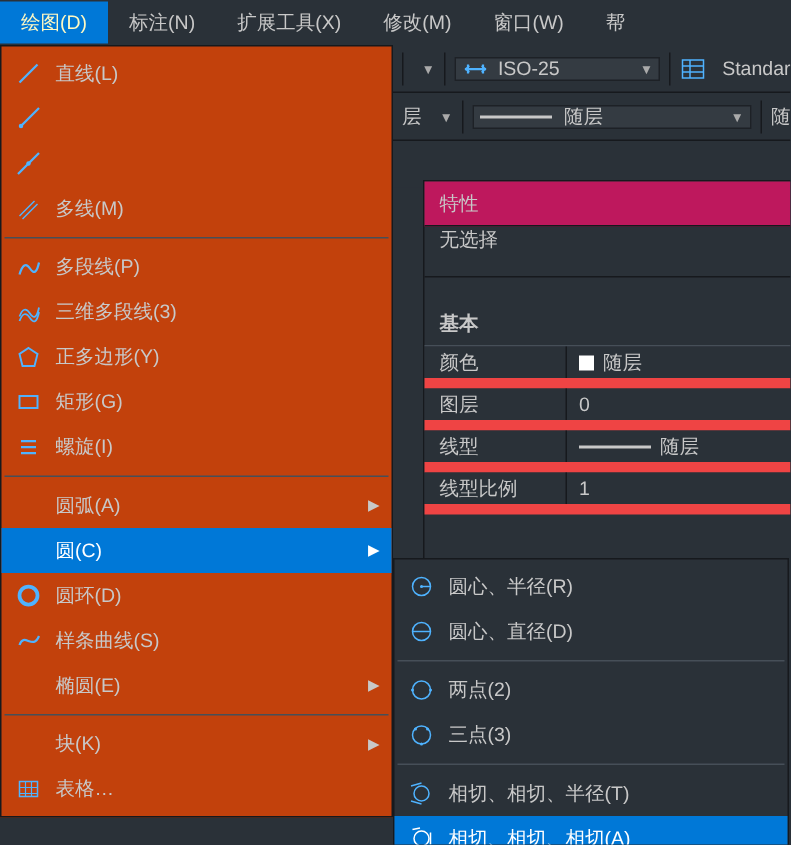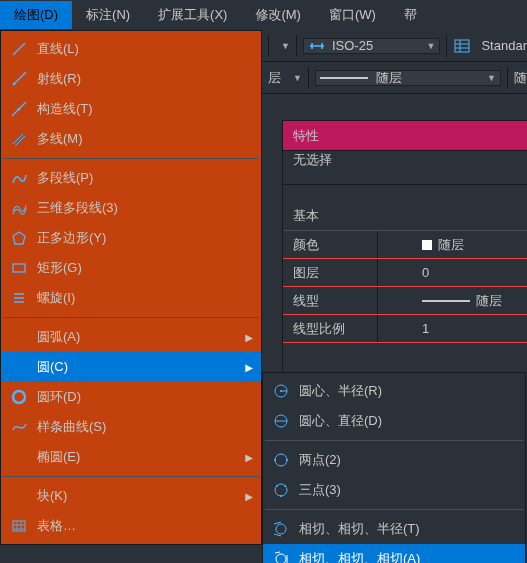--- a/index.html
+++ b/index.html
@@ -1,20 +1,20 @@
 <!DOCTYPE html>
 <html><head>
 <meta charset="utf-8">
 <style>
   * { margin: 0; padding: 0; box-sizing: border-box; font-family: "Microsoft YaHei", sans-serif; font-size: 13px; color: #c8c8c8; }
   body { background: #2a3138; width: 527px; height: 563px; overflow: hidden; position: relative; }
   
   .menubar { display: flex; background: #2a3138; height: 30px; align-items: center; }
   .menubar-item { padding: 5px 14px; cursor: pointer; white-space: nowrap; }
-  .menubar-item.active { background: #0078d7; color: #000000; text-align: right; }
+  .menubar-item.active { background: #0078d7; color: #fef9c3; text-align: right; }
   
   .dropdown-menu { position: absolute; top: 30px; left: 0; width: 262px; background: #c2410c; border: 1px solid #16191d; padding: 3px 0; z-index: 10; }
   .menu-item { display: flex; align-items: center; height: 30px; padding: 0 8px; cursor: pointer; position: relative; }
   .menu-item.highlighted { background: #0078d7; }
   .menu-item.highlighted .mi-label, .menu-item.highlighted .arrow { color: #fff; }
   .mi-icon { width: 20px; height: 20px; display: flex; align-items: center; justify-content: center; margin-right: 8px; flex-shrink: 0; }
   .mi-label { flex: 1; white-space: nowrap; }
   .arrow { width: 12px; text-align: right; color: #c8c8c8; font-size: 10px; }
   .sep { height: 1px; background: #464f58; margin: 4px 2px; }
   
@@ -24,22 +24,22 @@
   .tb-row { display: flex; align-items: center; height: 32px; padding-left: 6px; gap: 6px; border-bottom: 1px solid #16191d; }
   .tb-sep { width: 1px; height: 22px; background: #16191d; }
   .tb-dd { display: flex; align-items: center; background: #343b42; border: 1px solid #1d2126; height: 16px; padding: 0 4px; }
   .dd-caret { font-size: 9px; margin-left: 6px; color: #aaa; }
   .iso-icon { display:flex; align-items:center; gap:2px; margin-right:6px; }
   .line-sample { width:48px; height:2px; background:#c8c8c8; display:inline-block; vertical-align:middle; }
   
   .panel { position: absolute; top: 120px; left: 282px; right: 0; bottom: 0; background: #2a3138; border-left: 1px solid #16191d; border-top: 1px solid #16191d; }
   .panel-header { background: #be185d; height: 30px; display: flex; align-items: center; padding: 0 10px; border-bottom: 1px solid #16191d; }
   .panel-select { height: 34px; display: flex; padding: 0 10px; border-bottom: 1px solid #16191d; }
-  .panel-section { height: 30px; display: flex; align-items: center; padding: 0 10px; border-bottom: 1px solid #464f58; }
-  .prop-row { display: flex; height: 28px; border-bottom: 1px solid #ef4444; gap: 36px; }
+  .panel-section { height: 30px; display: flex; align-items: center; padding: 0 10px; border-bottom: 1px solid #464f58; font-weight: bold; }
+  .prop-row { display: flex; height: 28px; border-bottom: 7px solid #ef4444; }
   .prop-key { width: 95px; padding-left: 10px; display: flex; align-items: center; border-right: 1px solid #16191d; background:#2a3138; }
   .prop-val { flex: 1; display: flex; align-items: center; padding-left: 8px; gap:6px; background:#2a3138; }
   .swatch { width: 10px; height: 10px; background: #fff; display:inline-block; }
   
   svg { display:block; }
 </style>
 </head>
 <body>
 
 <div class="menubar">
@@ -130,30 +130,28 @@
       </span>
     <span class="mi-label">直线(L)</span>
   </div>
   <div class="menu-item">
     <span class="mi-icon">
         <svg width="18" height="18">
           <circle cx="4" cy="14" r="1.5" fill="#4fb3ff"></circle>
           <line x1="4" y1="14" x2="16" y2="2" stroke="#4fb3ff" stroke-width="1.5"></line>
         </svg>
       </span>
-    <span class="mi-label">射线(R)</span>
   </div>
   <div class="menu-item">
     <span class="mi-icon">
         <svg width="18" height="18">
           <line x1="2" y1="16" x2="16" y2="2" stroke="#4fb3ff" stroke-width="1.5"></line>
           <circle cx="9" cy="9" r="1.5" fill="#4fb3ff"></circle>
         </svg>
       </span>
-    <span class="mi-label">构造线(T)</span>
   </div>
   <div class="menu-item">
     <span class="mi-icon">
         <svg width="18" height="18">
           <line x1="3" y1="14" x2="13" y2="4" stroke="#4fb3ff" stroke-width="1"></line>
           <line x1="5" y1="16" x2="15" y2="6" stroke="#4fb3ff" stroke-width="1"></line>
         </svg>
       </span>
     <span class="mi-label">多线(M)</span>
   </div>

